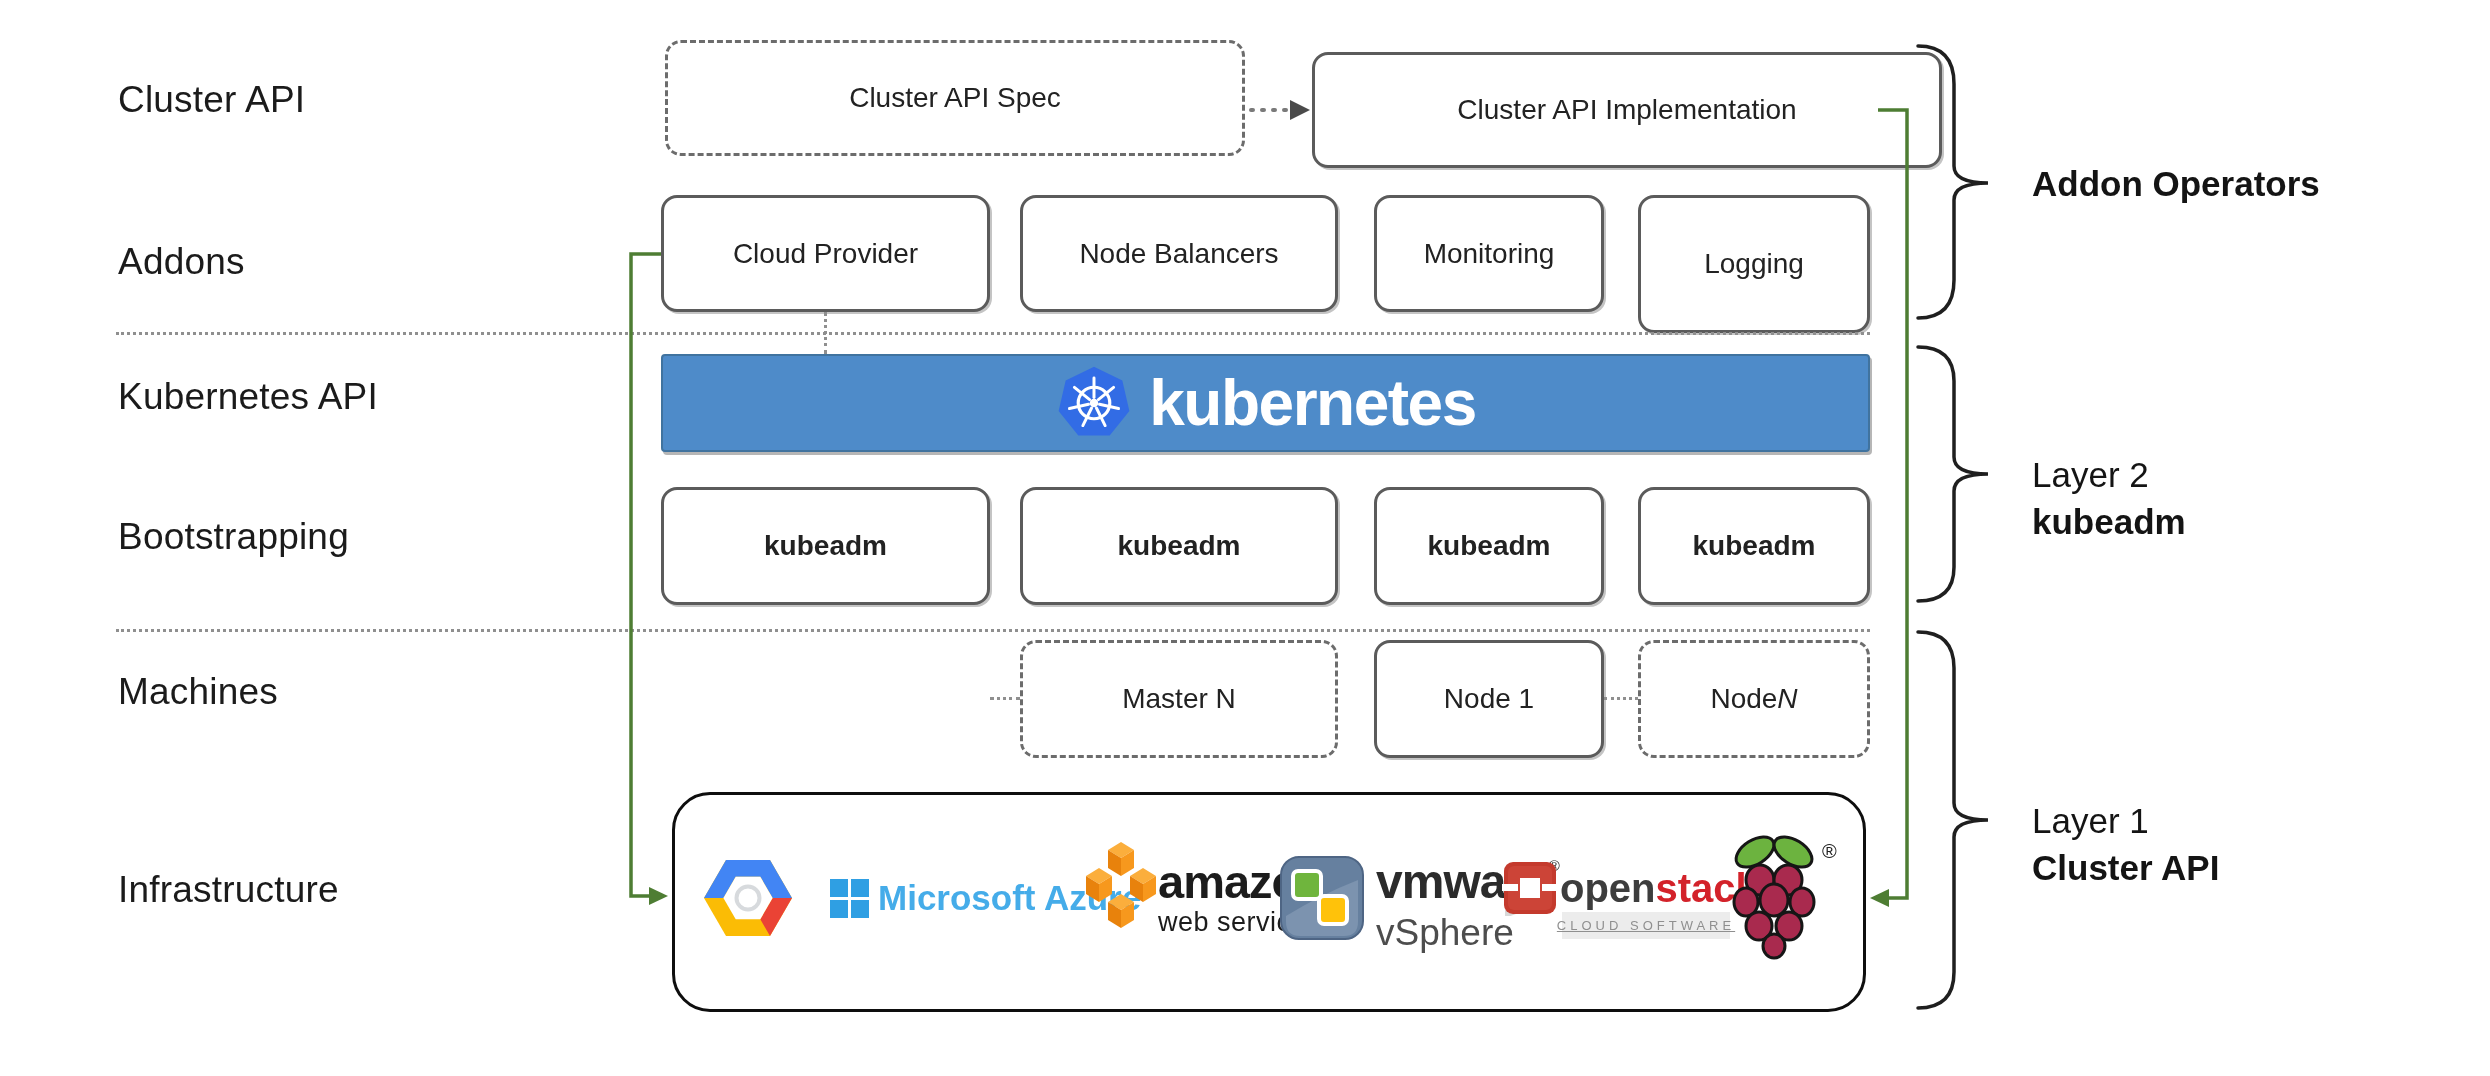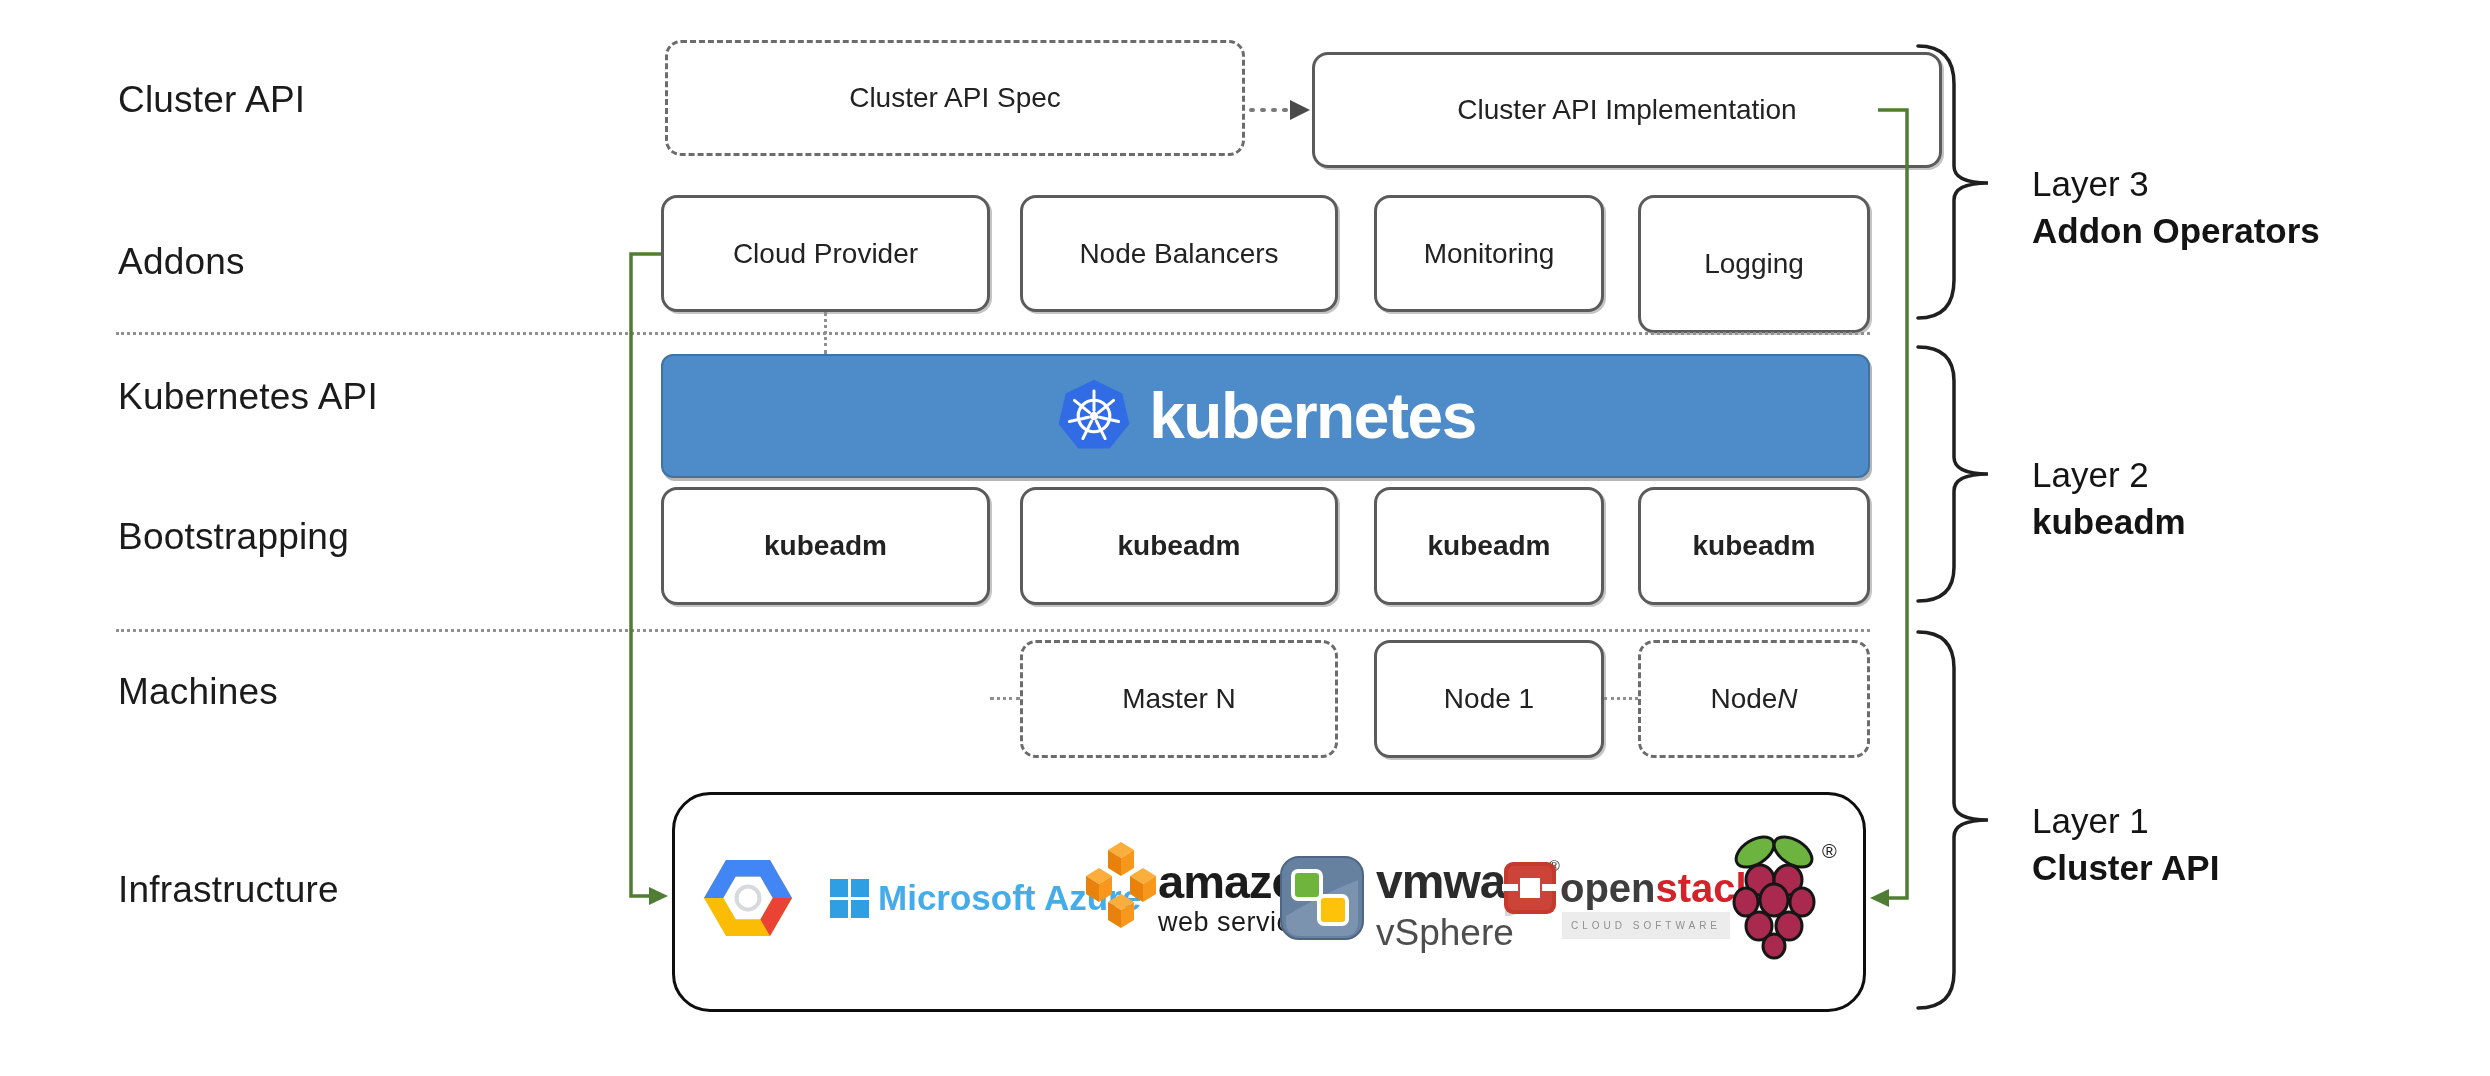--- a/index.html
+++ b/index.html
@@ -17,22 +17,22 @@
     display:flex;align-items:center;justify-content:center;
     font-size:28px;color:#222;white-space:nowrap;
     box-shadow:2px 2px 0 rgba(125,125,125,.45);
   }
   .box.dashed{border-style:dashed;border-color:#6c6c6c;box-shadow:none;}
   .box.bold{font-weight:bold;}
   .it{font-style:italic;}
   .sep{position:absolute;height:0;border-top:3px dotted #8f8f8f;}
   .vdot{position:absolute;width:0;border-left:3px dotted #8f8f8f;}
   .banner{
-    position:absolute;left:661px;top:354px;width:1209px;height:124px;
-    box-sizing:border-box;background:#4e8bc9;border:2px solid #40739f;border-radius:12px;
+    position:absolute;left:661px;top:354px;width:1209px;height:98px;
+    box-sizing:border-box;background:#4e8bc9;border:2px solid #40739f;border-radius:4px;
     box-shadow:2px 3px 0 rgba(110,110,110,.5);
     display:flex;align-items:center;justify-content:center;gap:16px;
   }
   .banner-text{color:#fff;font-size:64px;font-weight:bold;letter-spacing:-1.5px;}
   .infra{
     position:absolute;left:672px;top:792px;width:1194px;height:220px;
     box-sizing:border-box;border:3px solid #0e0e0e;border-radius:38px;background:#fff;
   }
   .layerlabel{position:absolute;left:2032px;font-size:35px;line-height:47px;color:#141414;white-space:nowrap;}
   .layerlabel .l2{font-weight:bold;}
@@ -46,21 +46,21 @@
   .vmware-text{position:absolute;left:1376px;top:858px;line-height:1;white-space:nowrap;}
   .vmware-text .t1{font-size:48px;font-weight:bold;color:#2b2b2b;letter-spacing:-1px;}
   .vmware-text .reg{font-size:15px;vertical-align:top;color:#2b2b2b;}
   .vmware-text .t2{display:block;font-size:37px;color:#4d4d4d;margin-top:8px;font-weight:normal;}
   .os-text{position:absolute;left:1560px;top:868px;line-height:1;white-space:nowrap;}
   .os-text .o1{font-size:40px;color:#3d3d3d;font-weight:bold;}
   .os-text .o2{font-size:40px;color:#d3222a;font-weight:bold;}
   .os-text .tm{font-size:14px;color:#d3222a;vertical-align:top;}
   .os-bar{position:absolute;left:1562px;top:912px;width:168px;height:27px;background:#ececec;
     display:flex;align-items:center;justify-content:center;
-    font-size:10px;letter-spacing:4px;color:#8f8f8f;white-space:nowrap;}
+    font-size:13px;letter-spacing:4px;color:#8f8f8f;white-space:nowrap;text-decoration:underline;}
   .rpi-reg{position:absolute;left:1822px;top:840px;font-size:20px;color:#222;}
 </style>
 </head>
 <body>
 
 <div id="canvas">
 
   <div class="rowlabel" style="top:100px">Cluster API</div>
   <div class="rowlabel" style="top:262px">Addons</div>
   <div class="rowlabel" style="top:397px">Kubernetes API</div>
@@ -195,21 +195,20 @@
       <ellipse cx="28" cy="6" rx="12" ry="14"></ellipse>
       <ellipse cx="0" cy="4" rx="14" ry="16"></ellipse>
       <ellipse cx="-15" cy="30" rx="13" ry="14"></ellipse>
       <ellipse cx="15" cy="30" rx="13" ry="14"></ellipse>
       <ellipse cx="0" cy="50" rx="11" ry="12"></ellipse>
     </g>
   </svg>
   <div class="rpi-reg">®</div>
 
   <div class="layerlabel" style="top:160px">
-    <span class="l1" style="display:block">Layer 3</span>
     <span class="l2" style="display:block">Addon Operators</span>
   </div>
   <div class="layerlabel" style="top:451px">
     <span class="l1" style="display:block">Layer 2</span>
     <span class="l2" style="display:block">kubeadm</span>
   </div>
   <div class="layerlabel" style="top:797px">
     <span class="l1" style="display:block">Layer 1</span>
     <span class="l2" style="display:block">Cluster API</span>
   </div>

